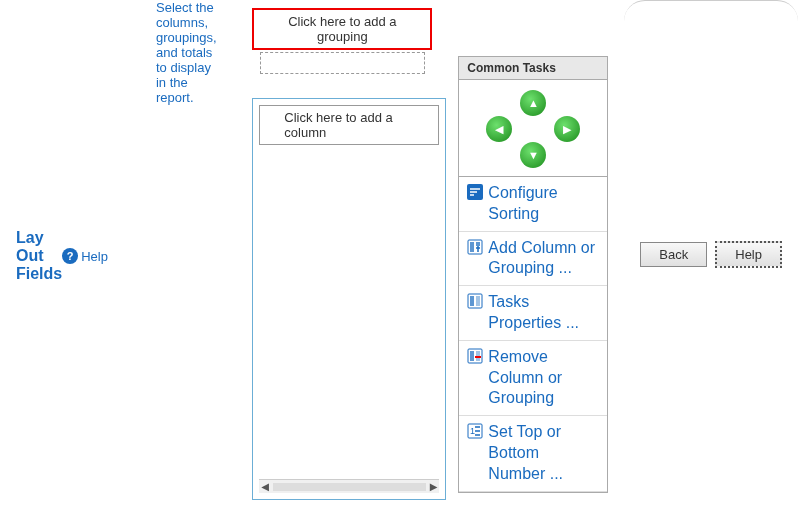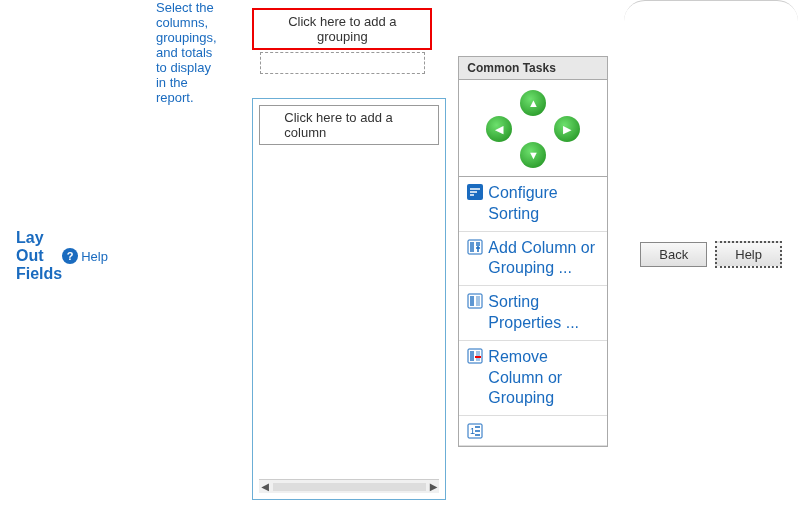--- a/index.html
+++ b/index.html
@@ -360,41 +360,42 @@
         </svg>
         <span class="task-label">Add Column or Grouping ...</span>
       </div>
 
       <div class="task-item">
         <svg class="task-icon icon-sort-svg" viewBox="0 0 16 16">
           <rect width="14" height="14" x="1" y="1" rx="1" fill="#fff" stroke="#1a6bbf" stroke-width="1"></rect>
           <rect x="3" y="3" width="4" height="10" fill="#1a6bbf" opacity="0.7"></rect>
           <rect x="9" y="3" width="4" height="10" fill="#1a6bbf" opacity="0.4"></rect>
         </svg>
-        <span class="task-label">Sorting Properties ...</span>
+        <span class="task-label">Tasks Properties ...</span>
       </div>
 
       <div class="task-item">
         <svg class="task-icon icon-sort-svg" viewBox="0 0 16 16">
           <rect width="14" height="14" x="1" y="1" rx="1" fill="#fff" stroke="#1a6bbf" stroke-width="1"></rect>
           <rect x="3" y="3" width="4" height="10" fill="#1a6bbf" opacity="0.7"></rect>
           <rect x="9" y="3" width="4" height="10" fill="#1a6bbf" opacity="0.4"></rect>
           <line x1="8" y1="9" x2="14" y2="9" stroke="#e00" stroke-width="2"></line>
         </svg>
         <span class="task-label">Remove Column or Grouping</span>
       </div>
 
       <div class="task-item">
         <svg class="task-icon icon-sort-svg" viewBox="0 0 16 16">
           <rect width="14" height="14" x="1" y="1" rx="1" fill="#fff" stroke="#1a6bbf" stroke-width="1"></rect>
           <text x="3" y="11" font-size="9" fill="#1a6bbf" font-family="Arial">1</text>
           <line x1="8" y1="4" x2="13" y2="4" stroke="#1a6bbf" stroke-width="1.5"></line>
           <line x1="8" y1="8" x2="13" y2="8" stroke="#1a6bbf" stroke-width="1.5"></line>
           <line x1="8" y1="12" x2="13" y2="12" stroke="#1a6bbf" stroke-width="1.5"></line>
         </svg>
+        <span class="task-label">Set Top or Bottom Number ...</span>
       </div>
 
     </div>
 
   </div>
 
   <div class="footer">
     <button class="btn">Back</button>
     <button class="btn btn-next">Help</button>
   </div>

